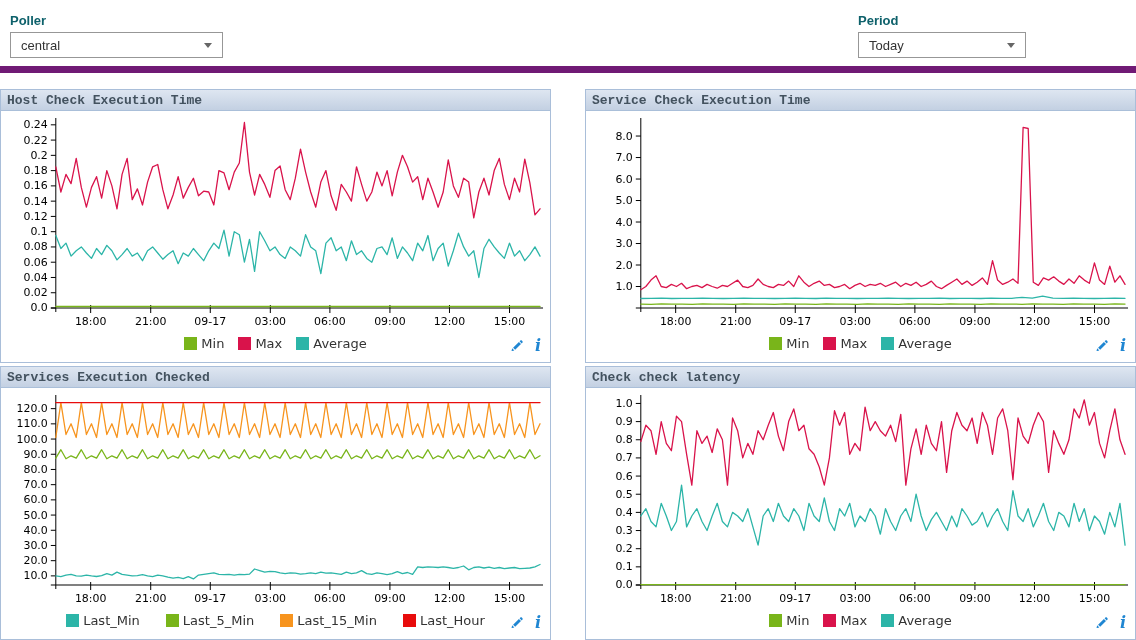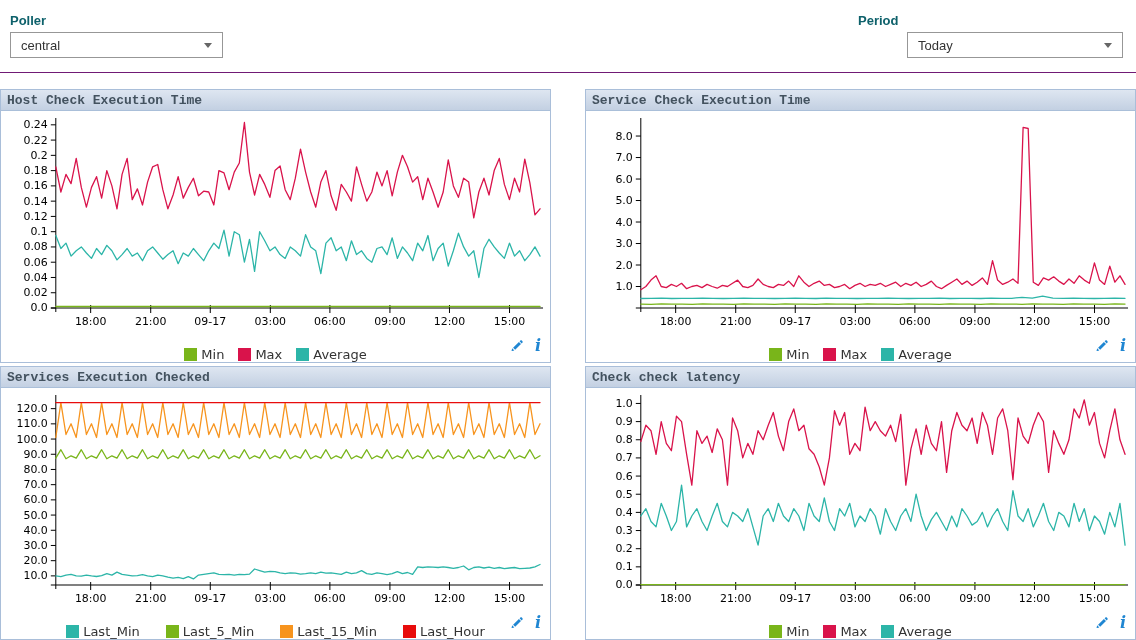--- a/index.html
+++ b/index.html
@@ -1,35 +1,35 @@
 <!DOCTYPE html>
 <html><head>
 <meta charset="utf-8">
 <style>
   * { margin:0; padding:0; box-sizing:border-box; }
   html,body { width:1136px; height:640px; background:#fff; overflow:hidden;
               font-family:"Liberation Sans", sans-serif; }
-  .controls { position:relative; height:73px; border-bottom:1px solid #701a75; background:#fff; }
+  .controls { position:relative; height:73px; border-bottom:7px solid #701a75; background:#fff; }
   .ctl-label { position:absolute; top:13px; font-size:13px; font-weight:bold; color:#0e616b; }
   .ctl-label.poller { left:10px; }
   .ctl-label.period { left:858px; }
   .select-box { position:absolute; top:32px; height:26px; border:1px solid #979797; background:#fff;
                 display:flex; align-items:center; justify-content:space-between;
                 padding:8px 10px; font-size:13px; color:#333; cursor:pointer; }
   .select-box.poller { left:10px; width:213px; }
-  .select-box.period { left:907px; width:216px; }
+  .select-box.period { left:858px; width:168px; }
   .caret { width:0; height:0; border-left:4.5px solid transparent; border-right:4.5px solid transparent;
            border-top:5.5px solid #666; }
   .grid { display:grid; grid-template-columns:551px 551px; column-gap:34px; row-gap:3px; margin-top:16px; }
   .panel { border:1px solid #a9bed9; background:#fff; overflow:hidden; }
   .panel-header { height:21px; background:linear-gradient(#dee6f1,#c3d0e2); border-bottom:1px solid #aabfd9;
                   font-size:13px; font-weight:bold; color:#43525f; padding:3px 0 0 6px;font-family:Liberation Mono, monospace; }
   .chart-svg { display:block; width:549px; height:225px; }
   svg text { font-family:"DejaVu Sans", sans-serif; font-size:11px; fill:#000; }
-  .legend-row { position:relative; height:26px; display:flex; justify-content:center; align-items:flex-end;
+  .legend-row { position:relative; height:26px; display:flex; justify-content:center; align-items:flex-start;
                 gap:14px; font-size:13px; color:#333; font-family:"DejaVu Sans", sans-serif; }
   .legend-item { display:flex; align-items:center; gap:4px; }
   .legend-swatch { width:13px; height:13px; display:inline-block; }
   .panel-icons { position:absolute; right:9px; top:3px; display:flex; gap:11px; align-items:center; }
   .icon-btn { cursor:pointer; display:flex; align-items:center; }
   .info-i { color:#1f86d2; font-family:"DejaVu Serif", serif; font-style:italic; font-weight:bold;
             font-size:16px; line-height:14px; }
 </style>
 </head>
 <body>

